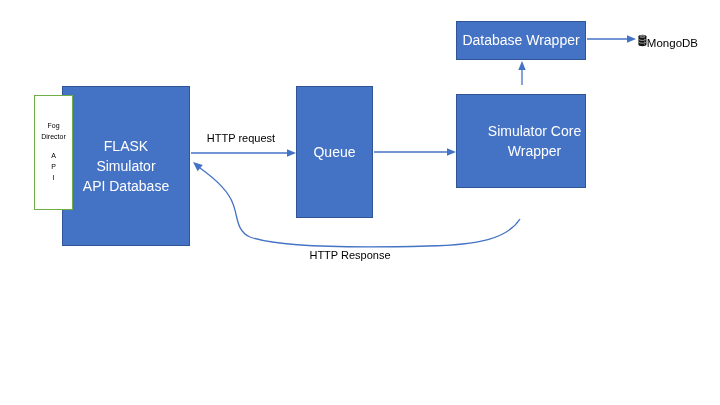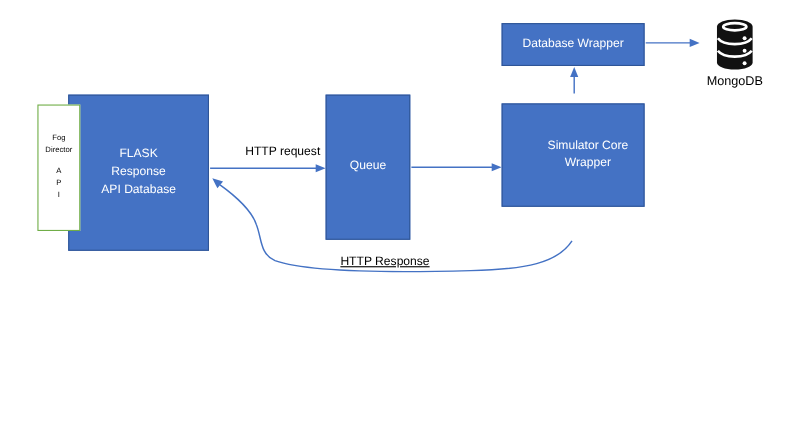--- a/index.html
+++ b/index.html
@@ -25,24 +25,24 @@
   .node {
     position: absolute;
     background: var(--box-fill);
     border: 1px solid var(--box-border);
     color: var(--box-text);
     display: flex;
     flex-direction: column;
     align-items: center;
     justify-content: center;
     text-align: center;
-    font-size: 11px;
+    font-size: 14px;
     line-height: 1.45;
   }
-  .node-flask    { left: 62px;  top: 86px; width: 128px; height: 142px; }
+  .node-flask    { left: 62px;  top: 86px; width: 128px; height: 160px; }
   .node-queue    { left: 296px; top: 86px; width: 77px;  height: 132px; }
   .node-sim      { left: 456px; top: 94px; width: 130px; height: 94px; padding-left: 27px; }
   .node-dbwrap   { left: 456px; top: 21px; width: 130px; height: 39px; }
   .node-fog {
     position: absolute;
     left: 34px; top: 95px; width: 39px; height: 115px;
     background: var(--fog-fill);
     border: 1.5px solid var(--fog-border);
     color: var(--label-text);
     display: flex;
@@ -60,27 +60,26 @@
   .edge-line { stroke: var(--arrow); stroke-width: 1.3; fill: none; }
   .edge-head { fill: var(--arrow); stroke: none; }
   .edge-label {
     position: absolute;
     color: var(--label-text);
     font-size: 11px;
     text-align: center;
     z-index: 4;
     white-space: nowrap;
   }
-  .label-request  { left: 202px; top: 132px; width: 110px; }
-  .label-response { left: 290px; top: 232px; width: 120px; text-decoration: underline; }
+  .label-request  { left: 186px; top: 132px; width: 110px; }
+  .label-response { left: 290px; top: 249px; width: 120px; }
   .mongo {
     position: absolute;
     left: 638px; top: 17px; width: 60px;
     display: flex;
-    flex-direction: column;
     align-items: center;
     z-index: 2;
   }
   .mongo-label {
     margin-top: 4px;
     font-size: 11.5px;
     color: var(--label-text);
     white-space: nowrap;
   }
   .mongo-svg .db-body { fill: var(--mongo-icon); }
@@ -115,21 +114,21 @@
     <span>Director</span>
     <span class="letters">
       <span>A</span>
       <span>P</span>
       <span>I</span>
     </span>
   </div>
 
   <div class="node node-flask">
     <span>FLASK</span>
-    <span>Response</span>
+    <span>Simulator</span>
     <span>API Database</span>
   </div>
 
   <div class="node node-queue">
     <span>Queue</span>
   </div>
 
   <div class="node node-sim">
     <span>Simulator Core</span>
     <span>Wrapper</span>

